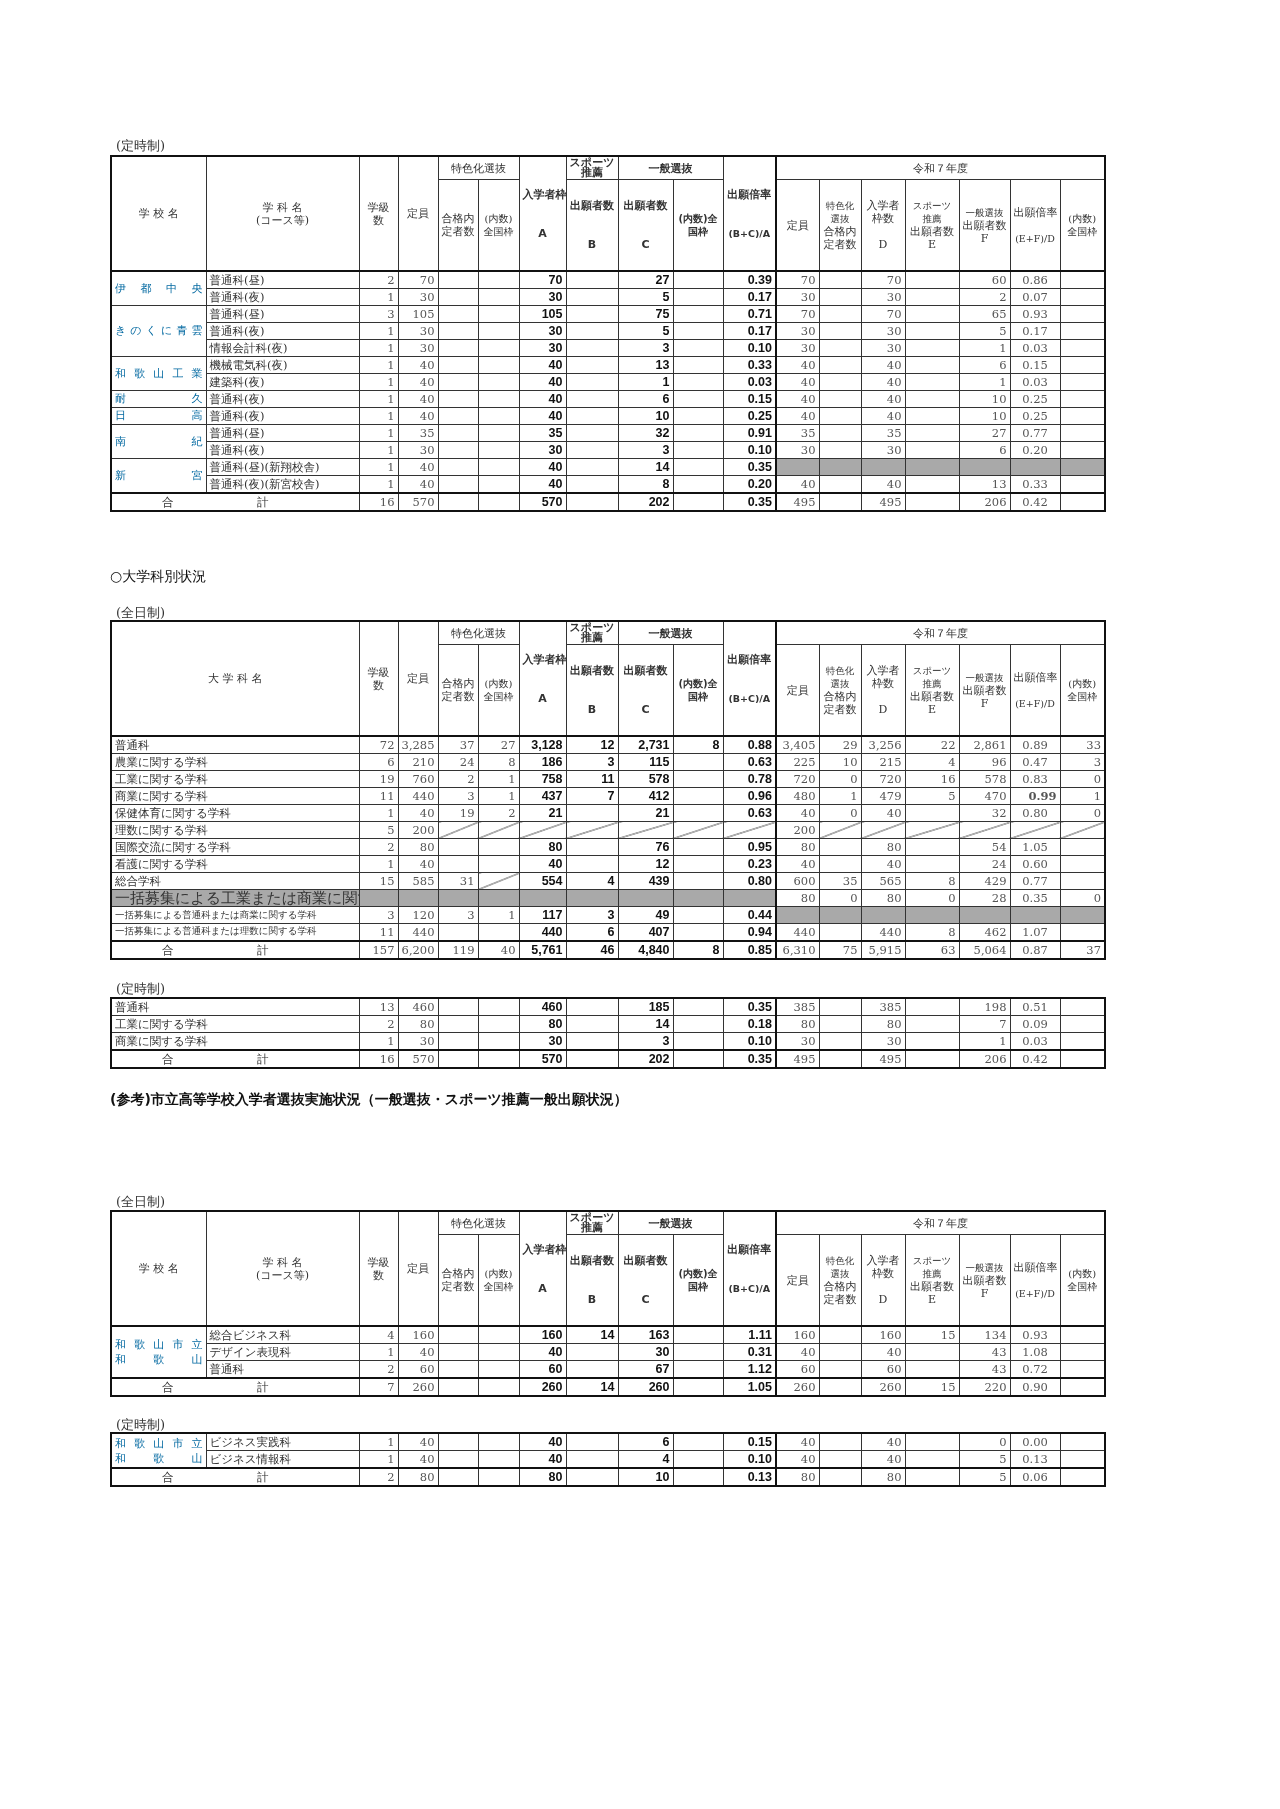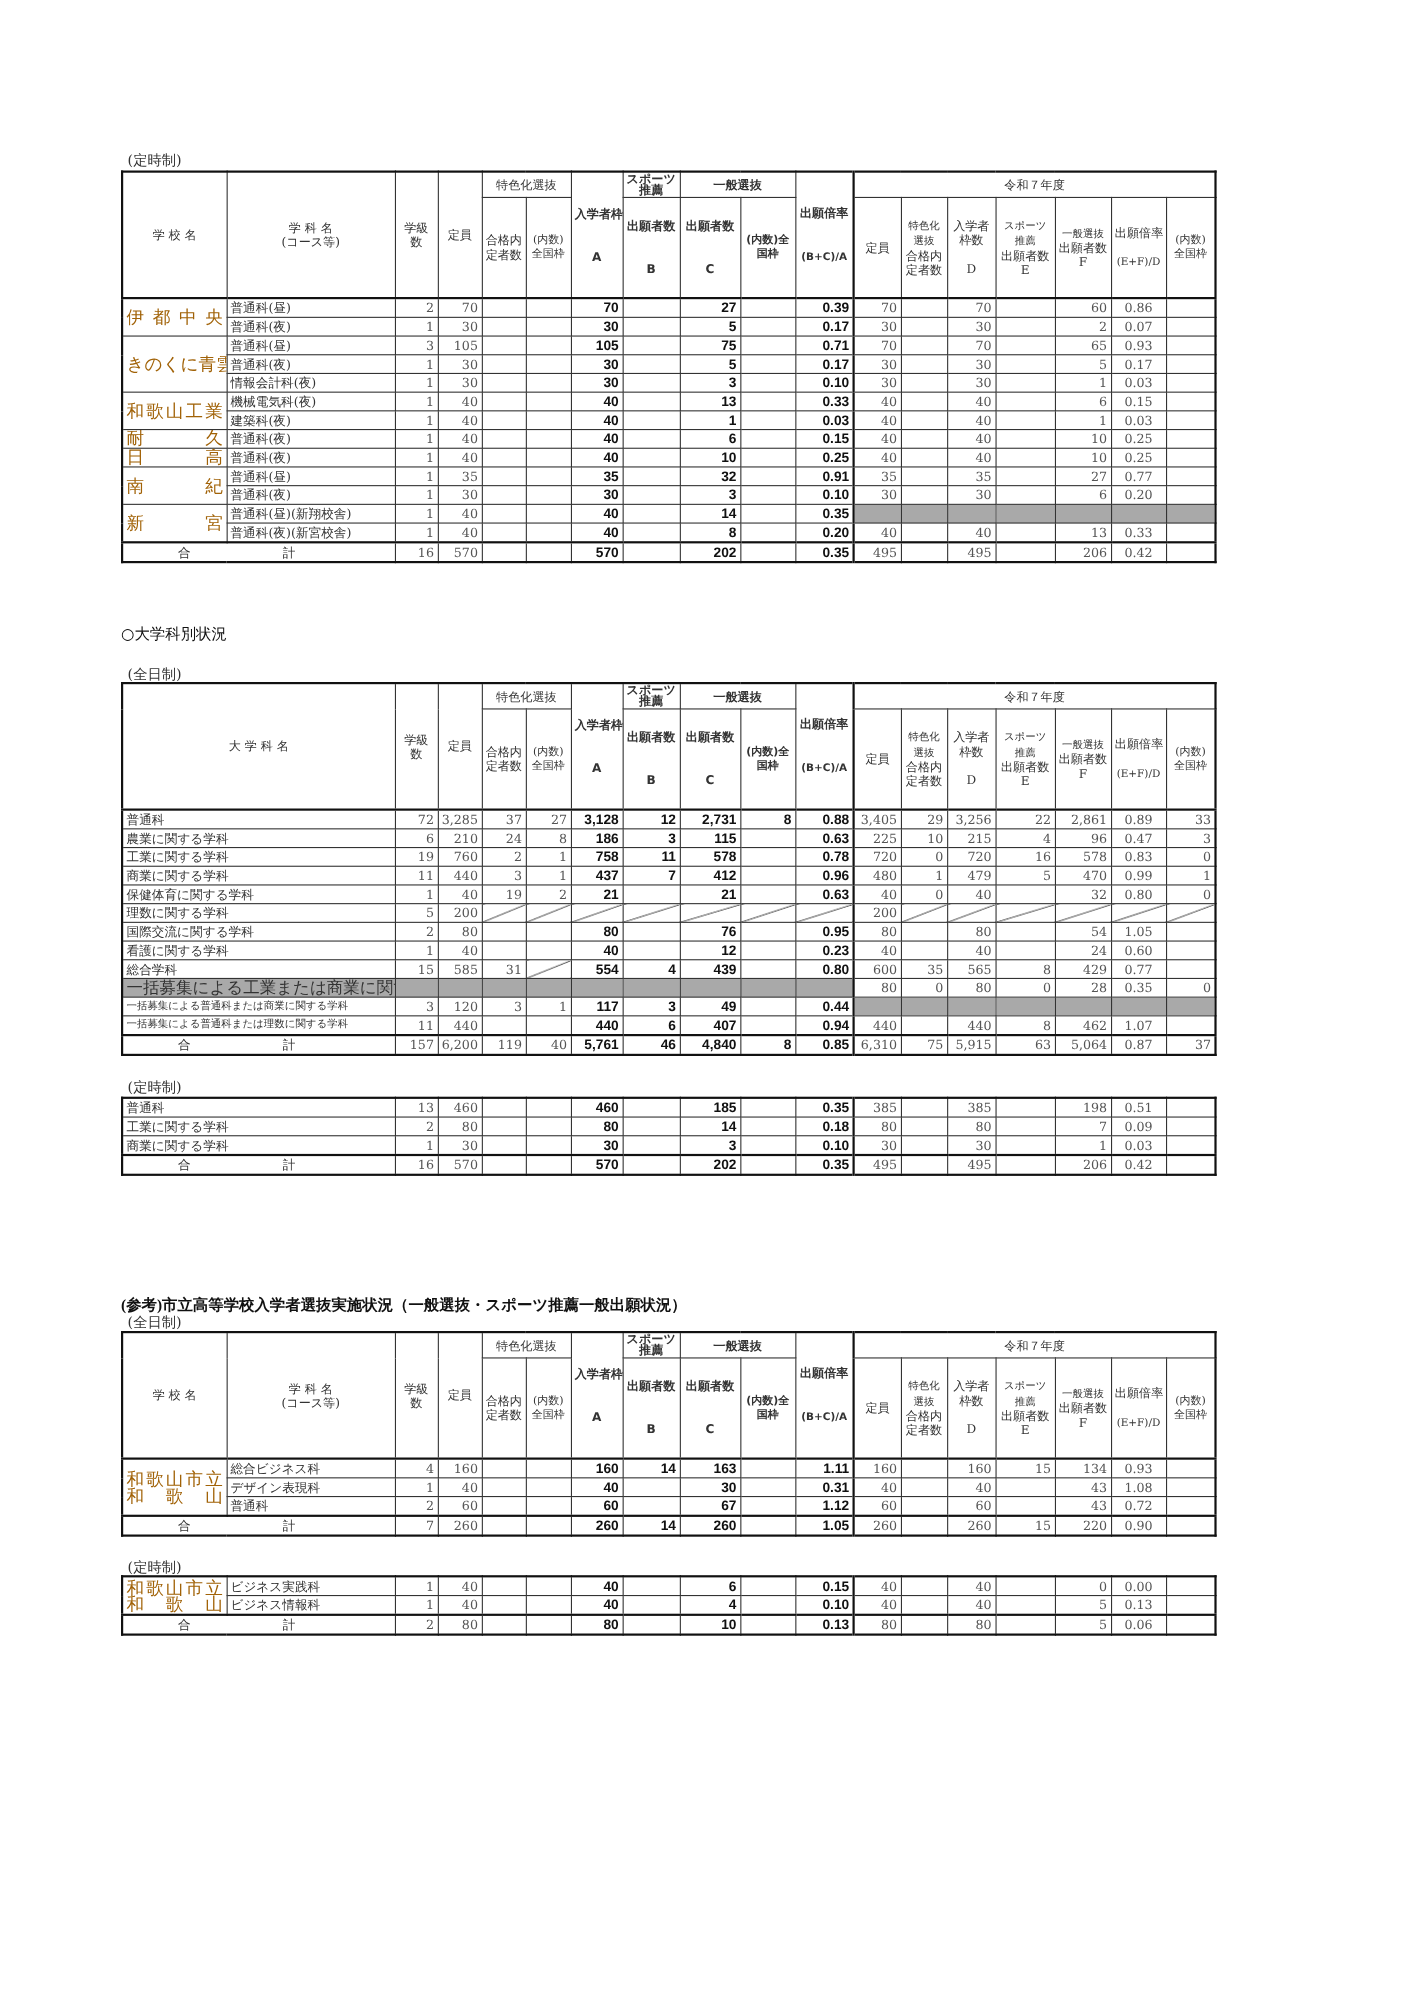--- a/index.html
+++ b/index.html
@@ -7,21 +7,21 @@
   .lbl{position:absolute;font-size:13px;color:#333;}
   .h1{position:absolute;font-size:14px;color:#111;font-family:"DejaVu Sans",sans-serif;}
   table{position:absolute;border-collapse:collapse;table-layout:fixed;border:2.5px solid #111;}
   td,th{border:1px solid #333;padding:0 3px;font-size:11.5px;height:16px;line-height:16px;white-space:nowrap;overflow:hidden;font-weight:normal;}
   th{font-size:11px;text-align:center;vertical-align:middle;line-height:13px;color:#333;}
   th.sm{font-size:8.5px;line-height:10px;}
   th.bold{font-family:"DejaVu Sans",sans-serif;font-weight:bold;font-size:11px;}
   td.num{text-align:right;color:#555;}
   td.b{text-align:right;font-family:"Liberation Sans",sans-serif;font-weight:bold;color:#111;font-size:12.5px;}
   td.txt{text-align:left;color:#333;}
-  td.sch{text-align:justify;text-align-last:justify;color:#a16207;font-size:16px;}
+  td.sch{text-align:justify;text-align-last:justify;color:#0369a1;font-size:11px;}
   td.tot{text-align:center;letter-spacing:40px;color:#333;}
   .gray{background:#a9a9a9;}
   .thickL{border-left:2.5px solid #111;}
   .thickT td{border-top:2.5px solid #111;}
   .slash{background:linear-gradient(to bottom right, transparent calc(50% - 0.7px), #222 50%, transparent calc(50% + 0.7px));}
   .sm2{font-size:9.5px;}
 </style>
 </head>
 <body>
 
@@ -470,21 +470,21 @@
         <td class="b">437</td>
         <td class="b">7</td>
         <td class="b">412</td>
         <td class="b"></td>
         <td class="b">0.96</td>
         <td class="num thickL">480</td>
         <td class="num">1</td>
         <td class="num">479</td>
         <td class="num">5</td>
         <td class="num">470</td>
-        <td class="num" style="text-align: center;">0.99</td>
+        <td class="num" style="text-align: right; font-weight: bold;">0.99</td>
         <td class="num">1</td>
       </tr>
       <tr>
         <td class="txt">保健体育に関する学科</td>
         <td class="num">1</td>
         <td class="num">40</td>
         <td class="num">19</td>
         <td class="num">2</td>
         <td class="b">21</td>
         <td class="b"></td>
@@ -748,21 +748,21 @@
         <td class="num"></td>
         <td class="num">495</td>
         <td class="num"></td>
         <td class="num">206</td>
         <td class="num" style="text-align: center;">0.42</td>
         <td class="num"></td>
       </tr>
     </tbody>
 </table>
 
-<div class="h1" style="left:110px;top:1178px;font-weight:bold;font-family:Liberation Serif, serif;">(参考)市立高等学校入学者選抜実施状況（一般選抜・スポーツ推薦一般出願状況）</div>
+<div class="h1" style="left:110px;top:1091px;font-weight:bold;">(参考)市立高等学校入学者選抜実施状況（一般選抜・スポーツ推薦一般出願状況）</div>
 <div class="lbl" style="left:116px;top:1193px;">(全日制)</div>
 <table id="t4" style="left:110px;top:1210px;width:995px;">
   <colgroup>
     <col style="width:95px">
       <col style="width:153px">
       <col style="width:39px">
       <col style="width:40px">
       <col style="width:40px">
       <col style="width:41px">
       <col style="width:47px">

